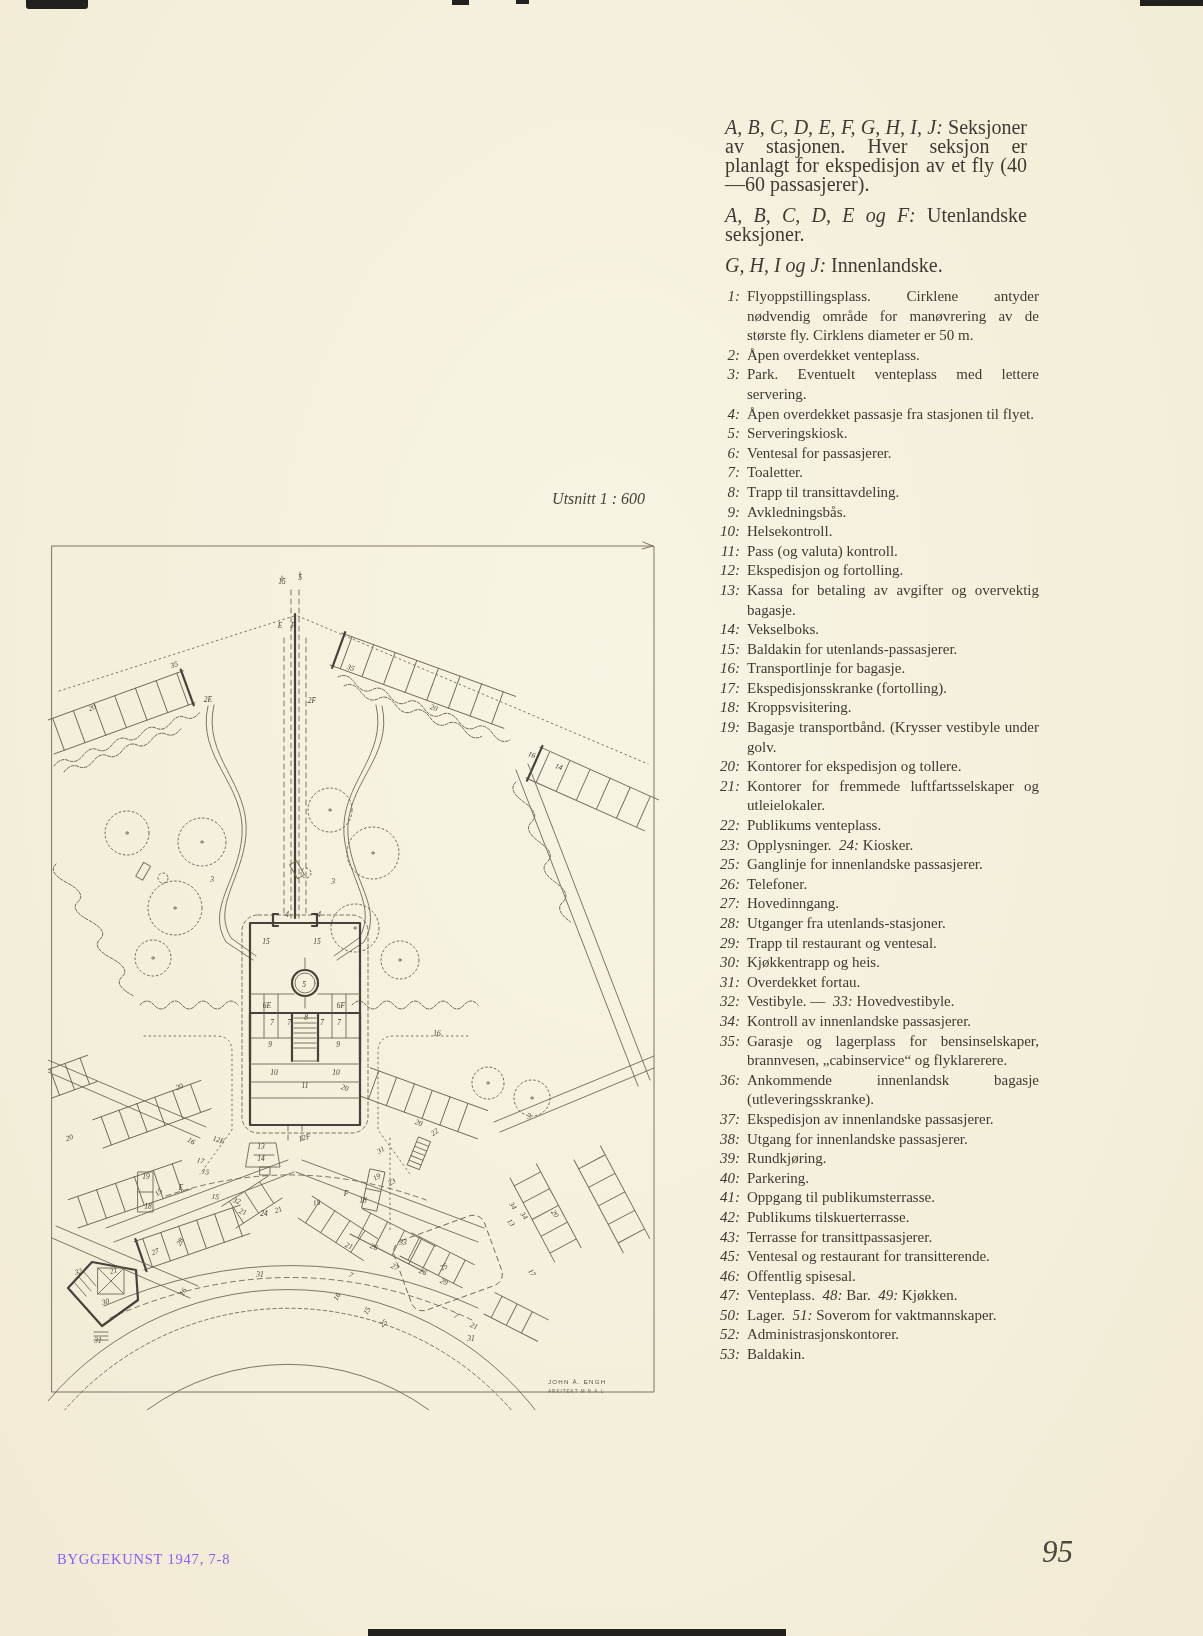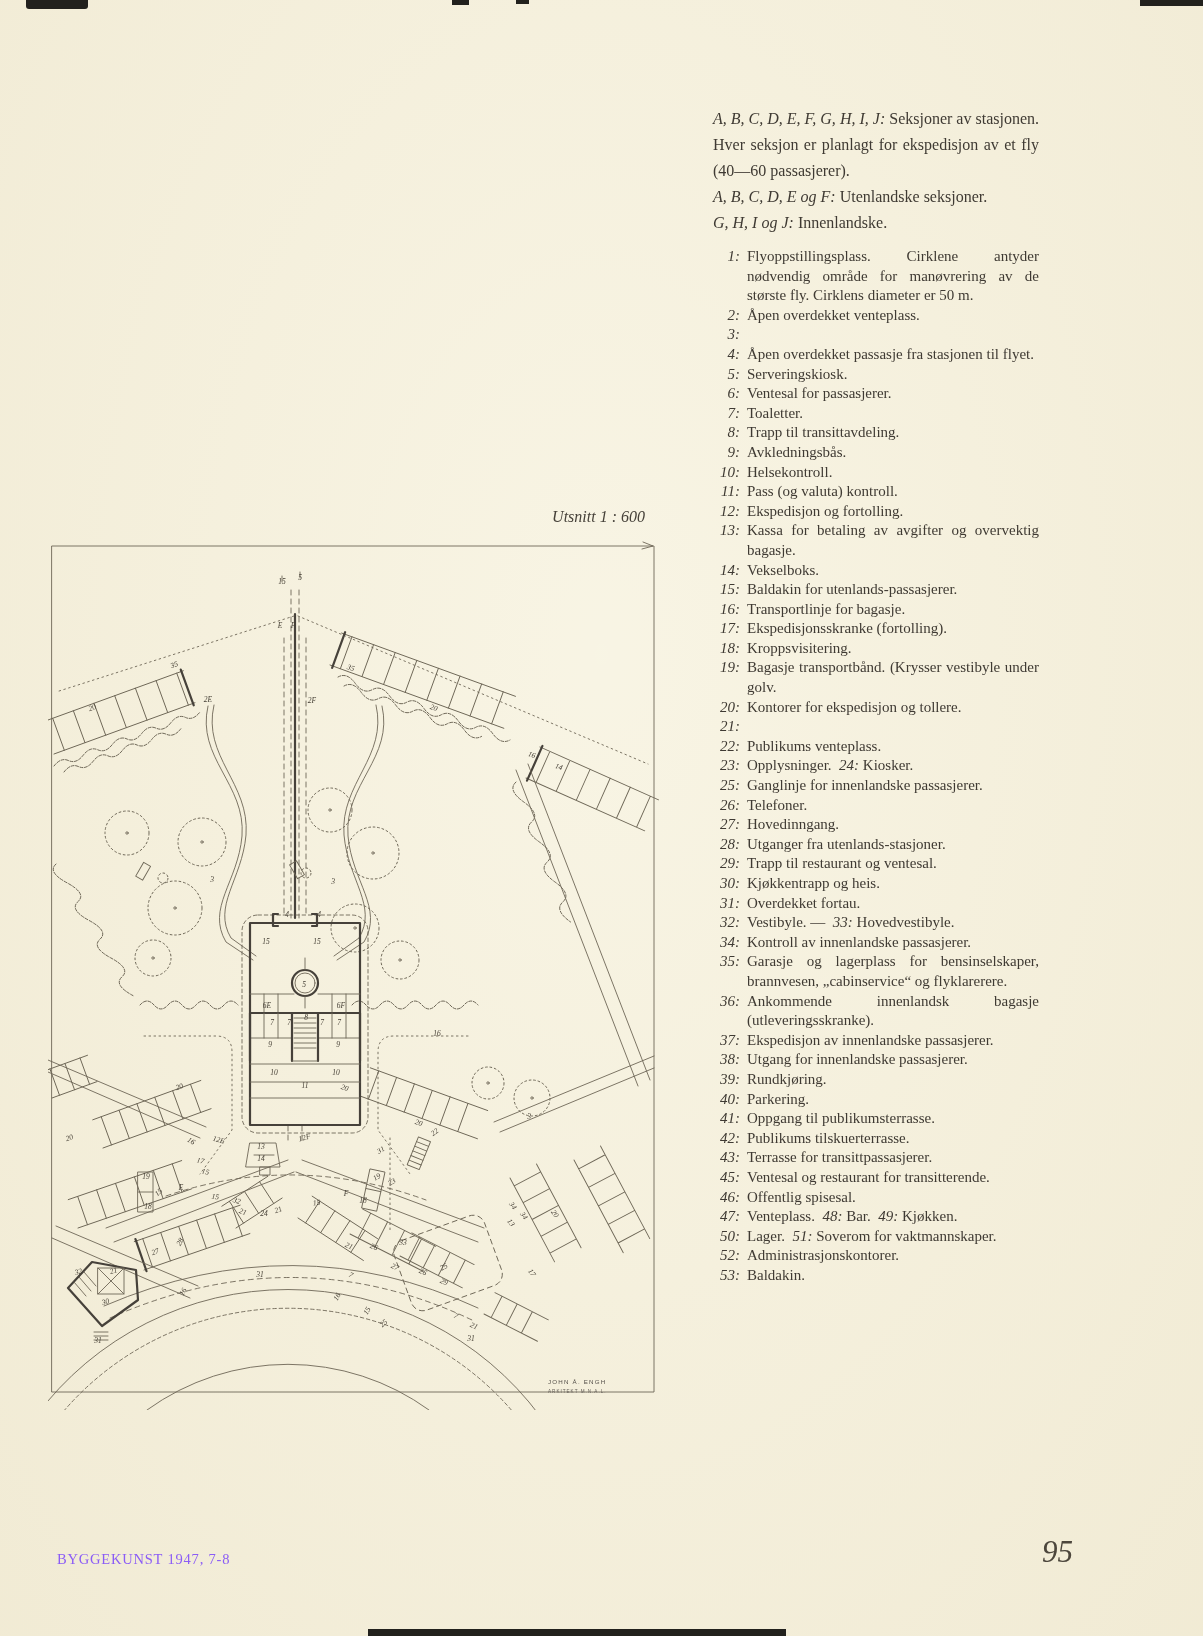--- a/index.html
+++ b/index.html
@@ -9,30 +9,30 @@
   
   #page:before{content:"";position:absolute;inset:0;
      background:radial-gradient(ellipse at 50% 40%, rgba(255,255,250,.25), rgba(205,190,150,.12));
      pointer-events:none;}
 
   
   .art{position:absolute;background:#22211d;}
 
   
   #legend{position:absolute;left:713px;top:106px;width:326px;font-size:15px;}
-  .intro-p{margin:0;line-height:26px;text-align:justify;font-size:16px;}
+  .intro-p{margin:12px;line-height:19px;text-align:justify;font-size:20px;}
   .lead{font-style:italic;}
   #legend-list{margin-top:11px;}
   .item{display:flex;line-height:19.6px;text-align:justify;}
   .num{flex:none;width:27px;text-align:right;font-style:italic;padding-right:7px;}
   .txt{flex:1;}
   .num-inline{font-style:italic;margin-top:20px;}
 
   
-  #caption{position:absolute;left:445px;top:508px;width:200px;text-align:right;
+  #caption{position:absolute;left:445px;top:490px;width:200px;text-align:right;
            font-style:italic;font-size:16px;color:#47423a;}
   #footer-journal{position:absolute;left:57px;top:1551px;font-size:14.5px;
            letter-spacing:.8px;color:#8b5cf6;}
   #page-number{position:absolute;left:1042px;top:1534px;font-style:italic;
            font-size:31px;color:#4c463c;text-align:center;}
 
   
   #plan-svg{position:absolute;left:48px;top:526px;width:612px;height:884px;}
   .ln{stroke:#6e6757;fill:none;stroke-width:.9;stroke-linecap:round;stroke-linejoin:round;}
   .thk{stroke:#46413a;stroke-width:2.2;}
@@ -341,20 +341,21 @@
         <div class="item">
           <span class="num">1:</span>
           <span class="txt">Flyoppstillingsplass. Cirklene antyder nødvendig område for manøvrering av de største fly. Cirklens diameter er 50 m.</span>
         </div>
         <div class="item">
           <span class="num">2:</span>
           <span class="txt">Åpen overdekket venteplass.</span>
         </div>
         <div class="item">
           <span class="num">3:</span>
+          <span class="txt">Park. Eventuelt venteplass med lettere servering.</span>
         </div>
         <div class="item">
           <span class="num">4:</span>
           <span class="txt">Åpen overdekket passasje fra stasjonen til flyet.</span>
         </div>
         <div class="item">
           <span class="num">5:</span>
           <span class="txt">Serveringskiosk.</span>
         </div>
         <div class="item">
@@ -412,20 +413,21 @@
         <div class="item">
           <span class="num">19:</span>
           <span class="txt">Bagasje transportbånd. (Krysser vestibyle under golv.</span>
         </div>
         <div class="item">
           <span class="num">20:</span>
           <span class="txt">Kontorer for ekspedisjon og tollere.</span>
         </div>
         <div class="item">
           <span class="num">21:</span>
+          <span class="txt">Kontorer for fremmede luftfartsselskaper og utleielokaler.</span>
         </div>
         <div class="item">
           <span class="num">22:</span>
           <span class="txt">Publikums venteplass.</span>
         </div>
         <div class="item">
           <span class="num">23:</span>
           <span class="txt">Opplysninger.<span class="num-inline"> 24: </span>Kiosker.</span>
         </div>
         <div class="item">

